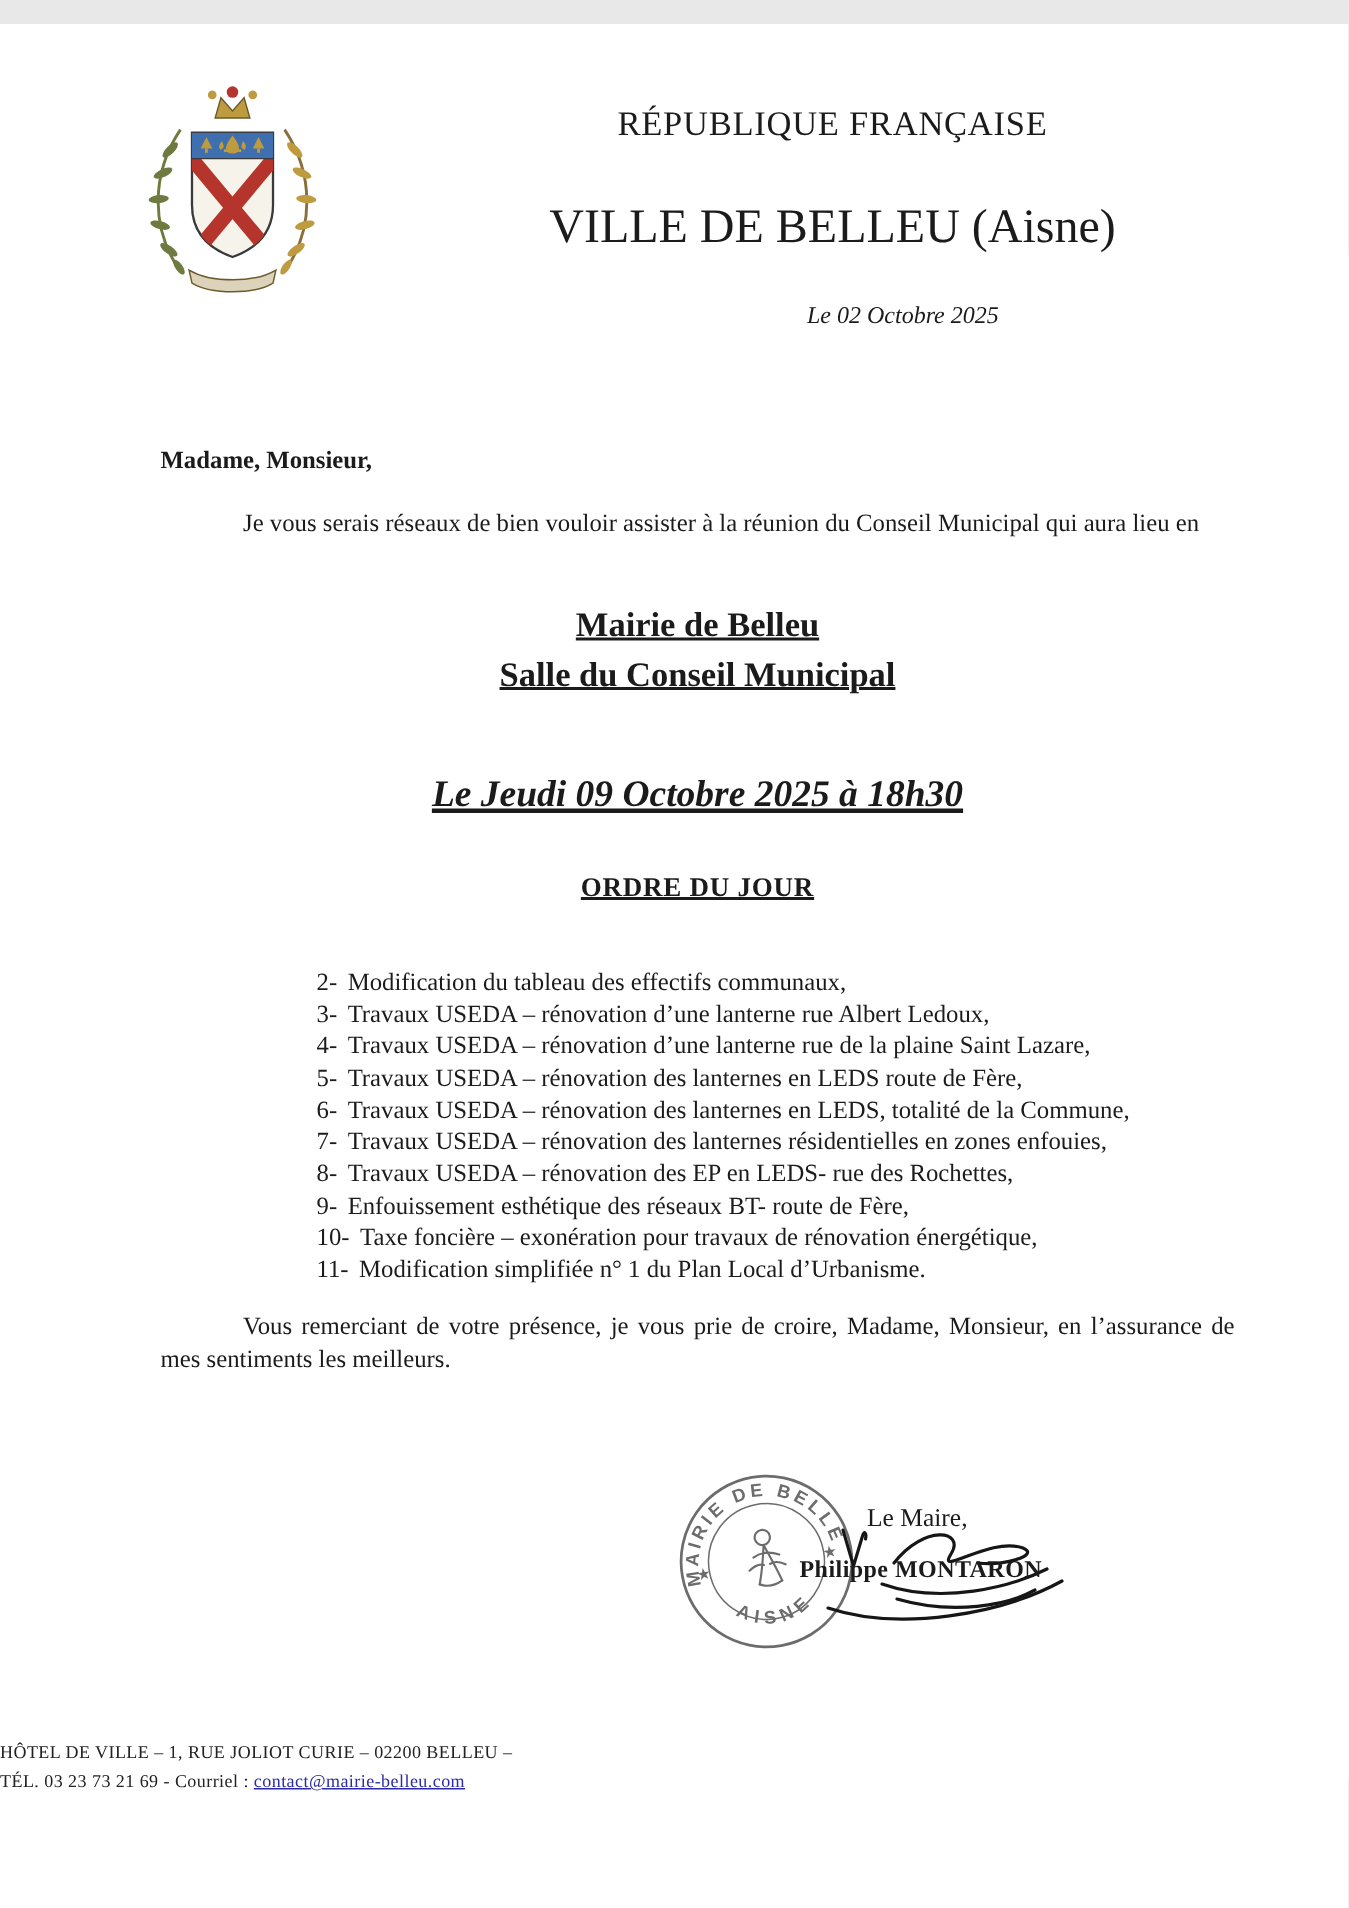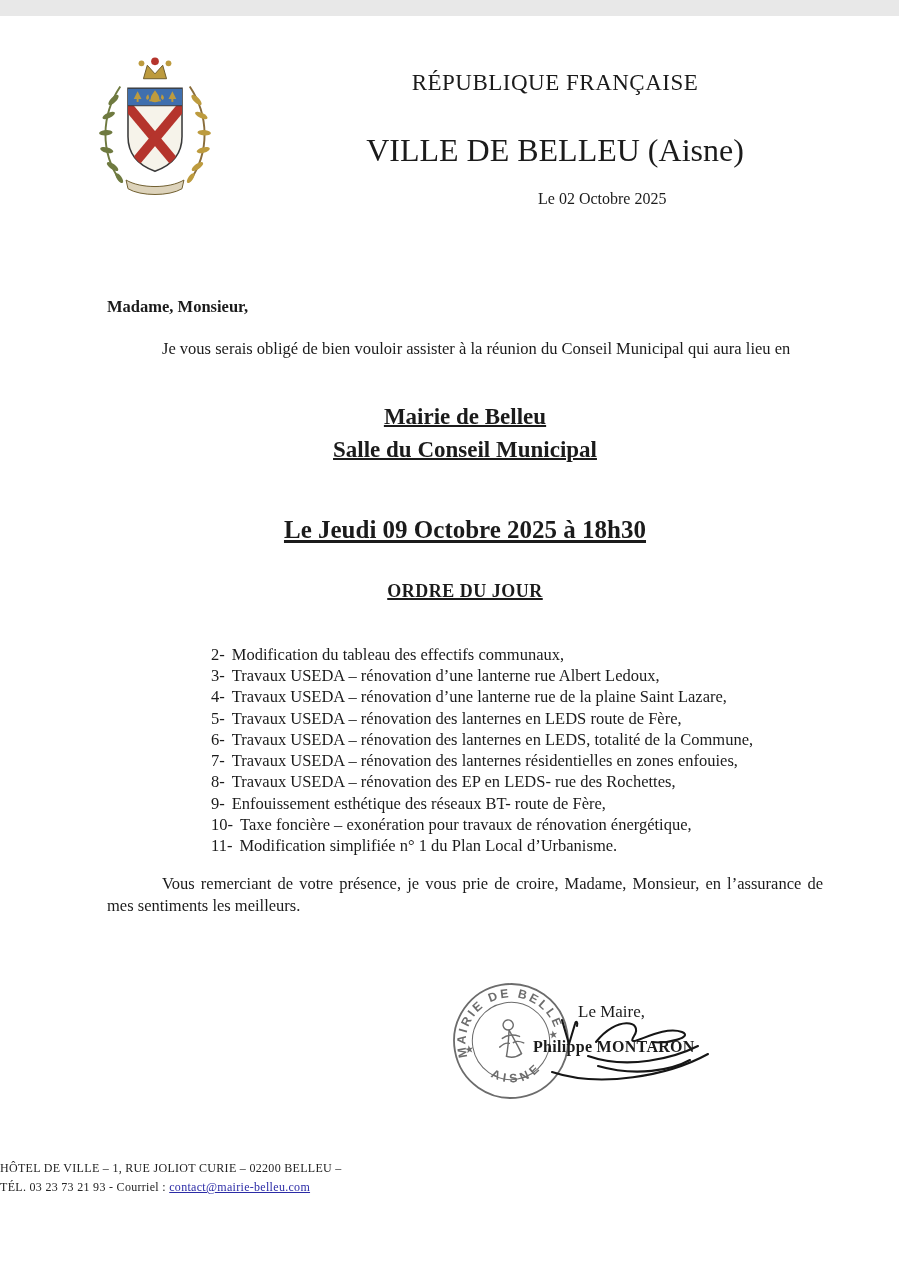--- a/index.html
+++ b/index.html
@@ -17,30 +17,30 @@
   
   .coat { position:absolute; left:86px; top:28px; width:138px; height:164px; }
   .republic {
     position:absolute; top:54px; left:260px; width:590px;
     text-align:center; font-size:23px; letter-spacing:0.5px;
   }
   .city {
     position:absolute; top:116px; left:260px; width:590px;
     text-align:center; font-size:32px;
   }
-  .letter-date { position:absolute; top:174px; left:538px; font-size:16px; }
+  .letter-date { position:absolute; top:186px; left:538px; font-size:16px;font-style:italic; }
 
   
   .body { position:absolute; top:280px; left:107px; width:716px; font-size:16.5px; line-height:1.33; }
   .salutation { margin:0;font-weight:bold; }
   .intro { margin:20px 0 0 0; text-align:justify; text-indent:55px; }
   .venue { margin-top:40px; text-align:center; font-weight:bold; font-size:23px; line-height:1.45; }
   .venue .u { text-decoration:underline; text-decoration-thickness:2px; }
   .meeting { margin-top:46px; text-align:center; font-weight:bold; font-size:25px; }
-  .meeting .u { text-decoration:underline; text-decoration-thickness:2.5px; }
+  .meeting .u { text-decoration:underline; text-decoration-thickness:2.5px;font-style:italic; }
   .agenda-title { margin-top:34px; text-align:center; font-weight:bold; font-size:18px; letter-spacing:0.5px; }
   .agenda-title .u { text-decoration:underline; text-decoration-thickness:2px; }
   .agenda-list { margin-top:40px; padding-left:104px; line-height:1.29; }
   .agenda-num { margin-right:7px; }
   .closing { margin:16px 0 0 0; text-align:justify; text-indent:55px; }
 
   
   .stamp { position:absolute; left:450px; top:964px; width:122px; height:122px; opacity:0.82; transform:rotate(-10deg); }
   .stamp-ring { fill:none; stroke: var(--stamp-gray,#4d4d4d); }
   .stamp-text { fill: var(--stamp-gray,#4d4d4d); font-family:"Liberation Sans",sans-serif; font-size:12px; font-weight:bold; letter-spacing:2.5px; }
@@ -124,21 +124,21 @@
       <path d="M40 141 C55 150 85 150 100 141 L98 150 C85 158 55 158 42 150 Z" fill="#ddd3bb" stroke="#6b5a2a" stroke-width="1"></path>
     </svg>
   </div>
 
   <div class="republic">RÉPUBLIQUE FRANÇAISE</div>
   <div class="city">VILLE DE BELLEU (Aisne)</div>
   <div class="letter-date">Le 02 Octobre 2025</div>
 
   <div class="body">
     <p class="salutation">Madame, Monsieur,</p>
-    <p class="intro">Je vous serais obligé de bien vouloir assister à la réunion du Conseil Municipal qui aura lieu en</p>
+    <p class="intro">Je vous serais réseaux de bien vouloir assister à la réunion du Conseil Municipal qui aura lieu en</p>
 
     <div class="venue">
       <div><span class="u">Mairie de Belleu</span></div>
       <div><span class="u">Salle du Conseil Municipal</span></div>
     </div>
 
     <div class="meeting">
       <span class="u">Le Jeudi 09 Octobre 2025 à 18h30</span>
     </div>
 
@@ -192,17 +192,17 @@
       <path d="M48 28 C68 2 96 6 86 22 C76 38 112 10 134 18 C146 23 120 30 104 28"></path>
       <path d="M40 42 C80 56 126 44 150 32"></path>
       <path d="M50 52 C88 63 124 56 142 46"></path>
       <path d="M4 58 C52 74 120 62 160 40"></path>
     </svg>
   </div>
   <div class="mayor-name">Philippe MONTARON</div>
 
   <div class="footer">
     <div>HÔTEL DE VILLE – 1, RUE JOLIOT CURIE – 02200 BELLEU –</div>
-    <div><span>TÉL. 03 23 73 21 93 - Courriel : </span><span class="email">contact@mairie-belleu.com</span></div>
+    <div><span>TÉL. 03 23 73 21 69 - Courriel : </span><span class="email">contact@mairie-belleu.com</span></div>
   </div>
 
   <div class="scan-edge"></div>
 </div>
 
 </body></html>

